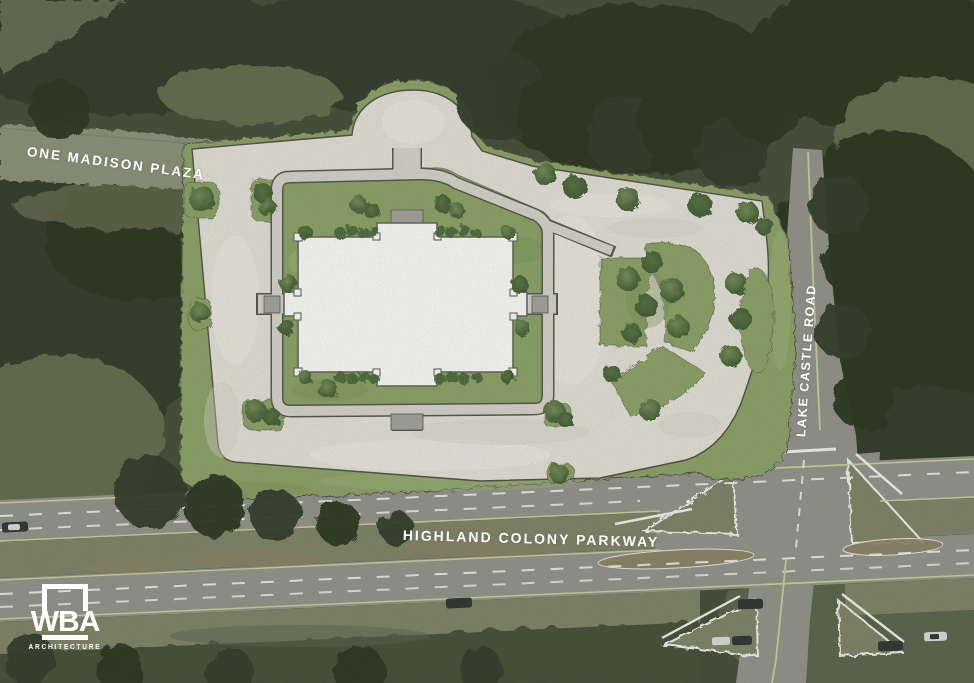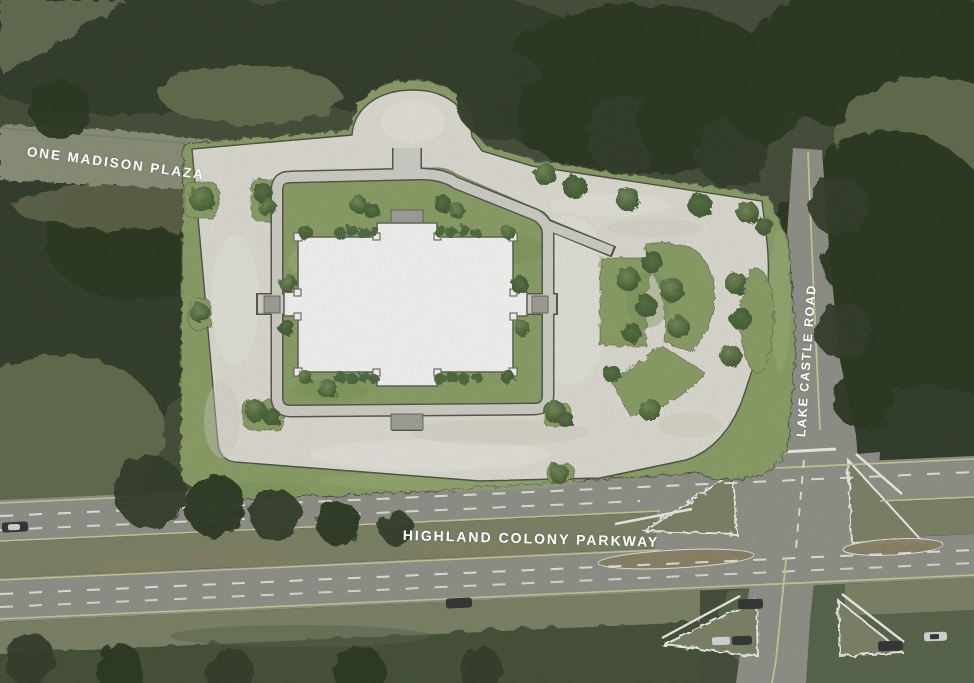--- a/index.html
+++ b/index.html
@@ -364,14 +364,20 @@
     <circle class="f-forestD" cx="480" cy="668" r="22"></circle>
   </g>
 
   <rect x="0" y="0" width="974" height="683" filter="url(#grain)" opacity="0.16"></rect>
 </svg>
 
 <div id="label-top-left" class="road-label">ONE MADISON PLAZA</div>
 <div id="label-bottom" class="road-label">HIGHLAND COLONY PARKWAY</div>
 <div id="label-right" class="road-label">LAKE CASTLE ROAD</div>
 
-
+<div id="logo">
+  <div class="frame-top"></div>
+  <div class="wba">WBA</div>
+  <div class="frame-bottom"></div>
+  <div class="architecture">ARCHITECTURE</div>
 </div>
 
+</div>
+
 </body></html>

